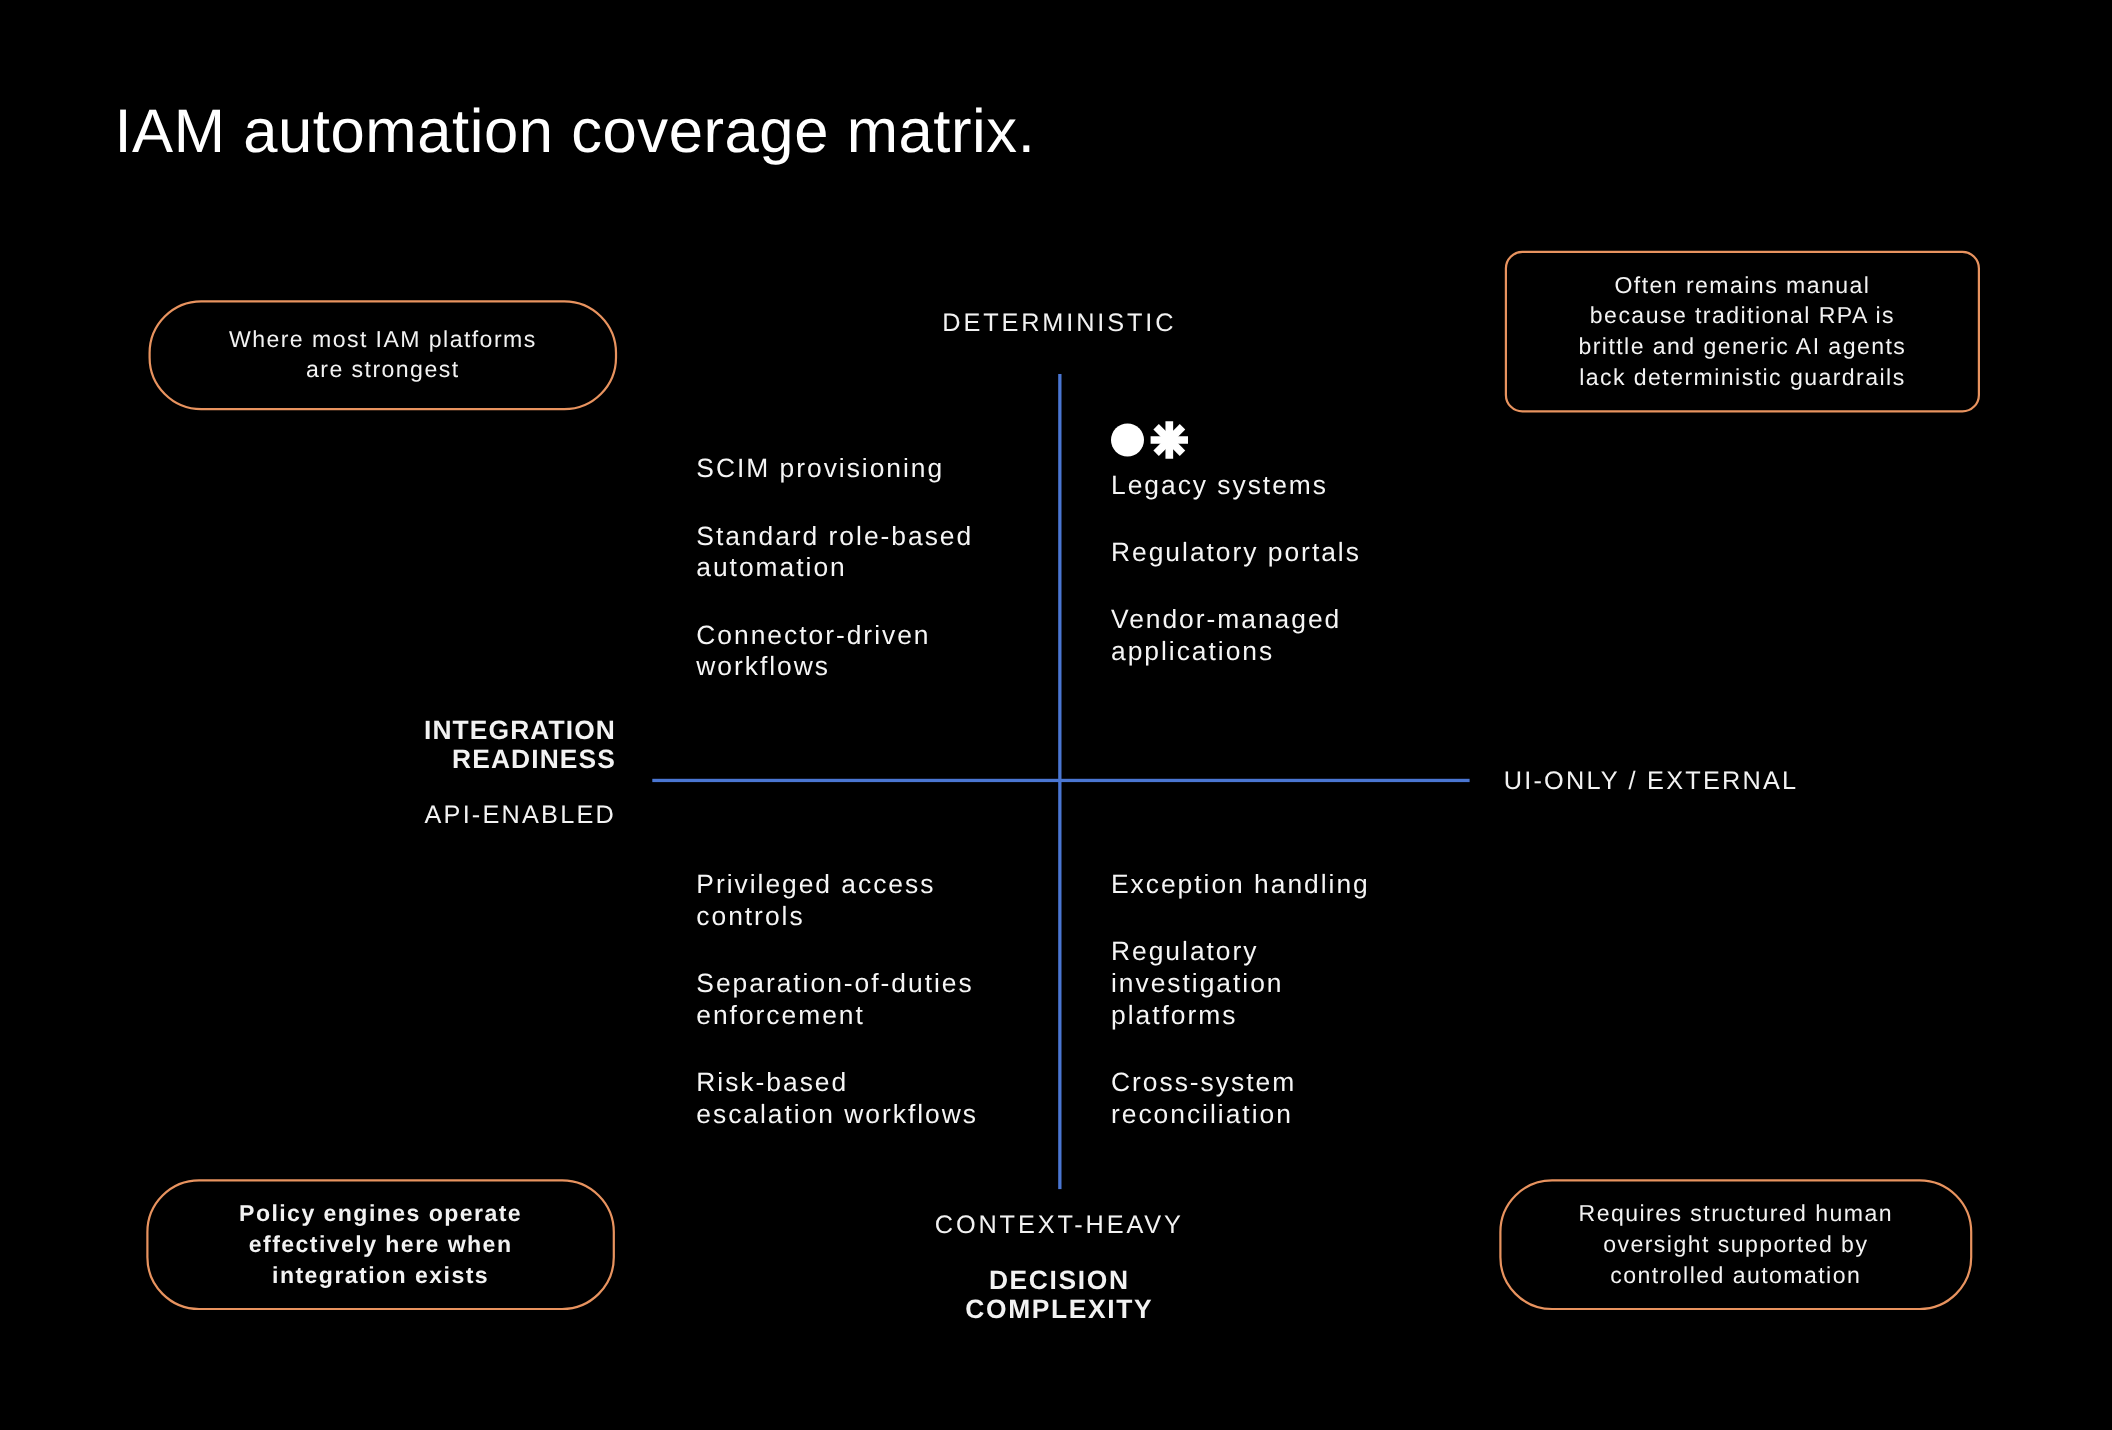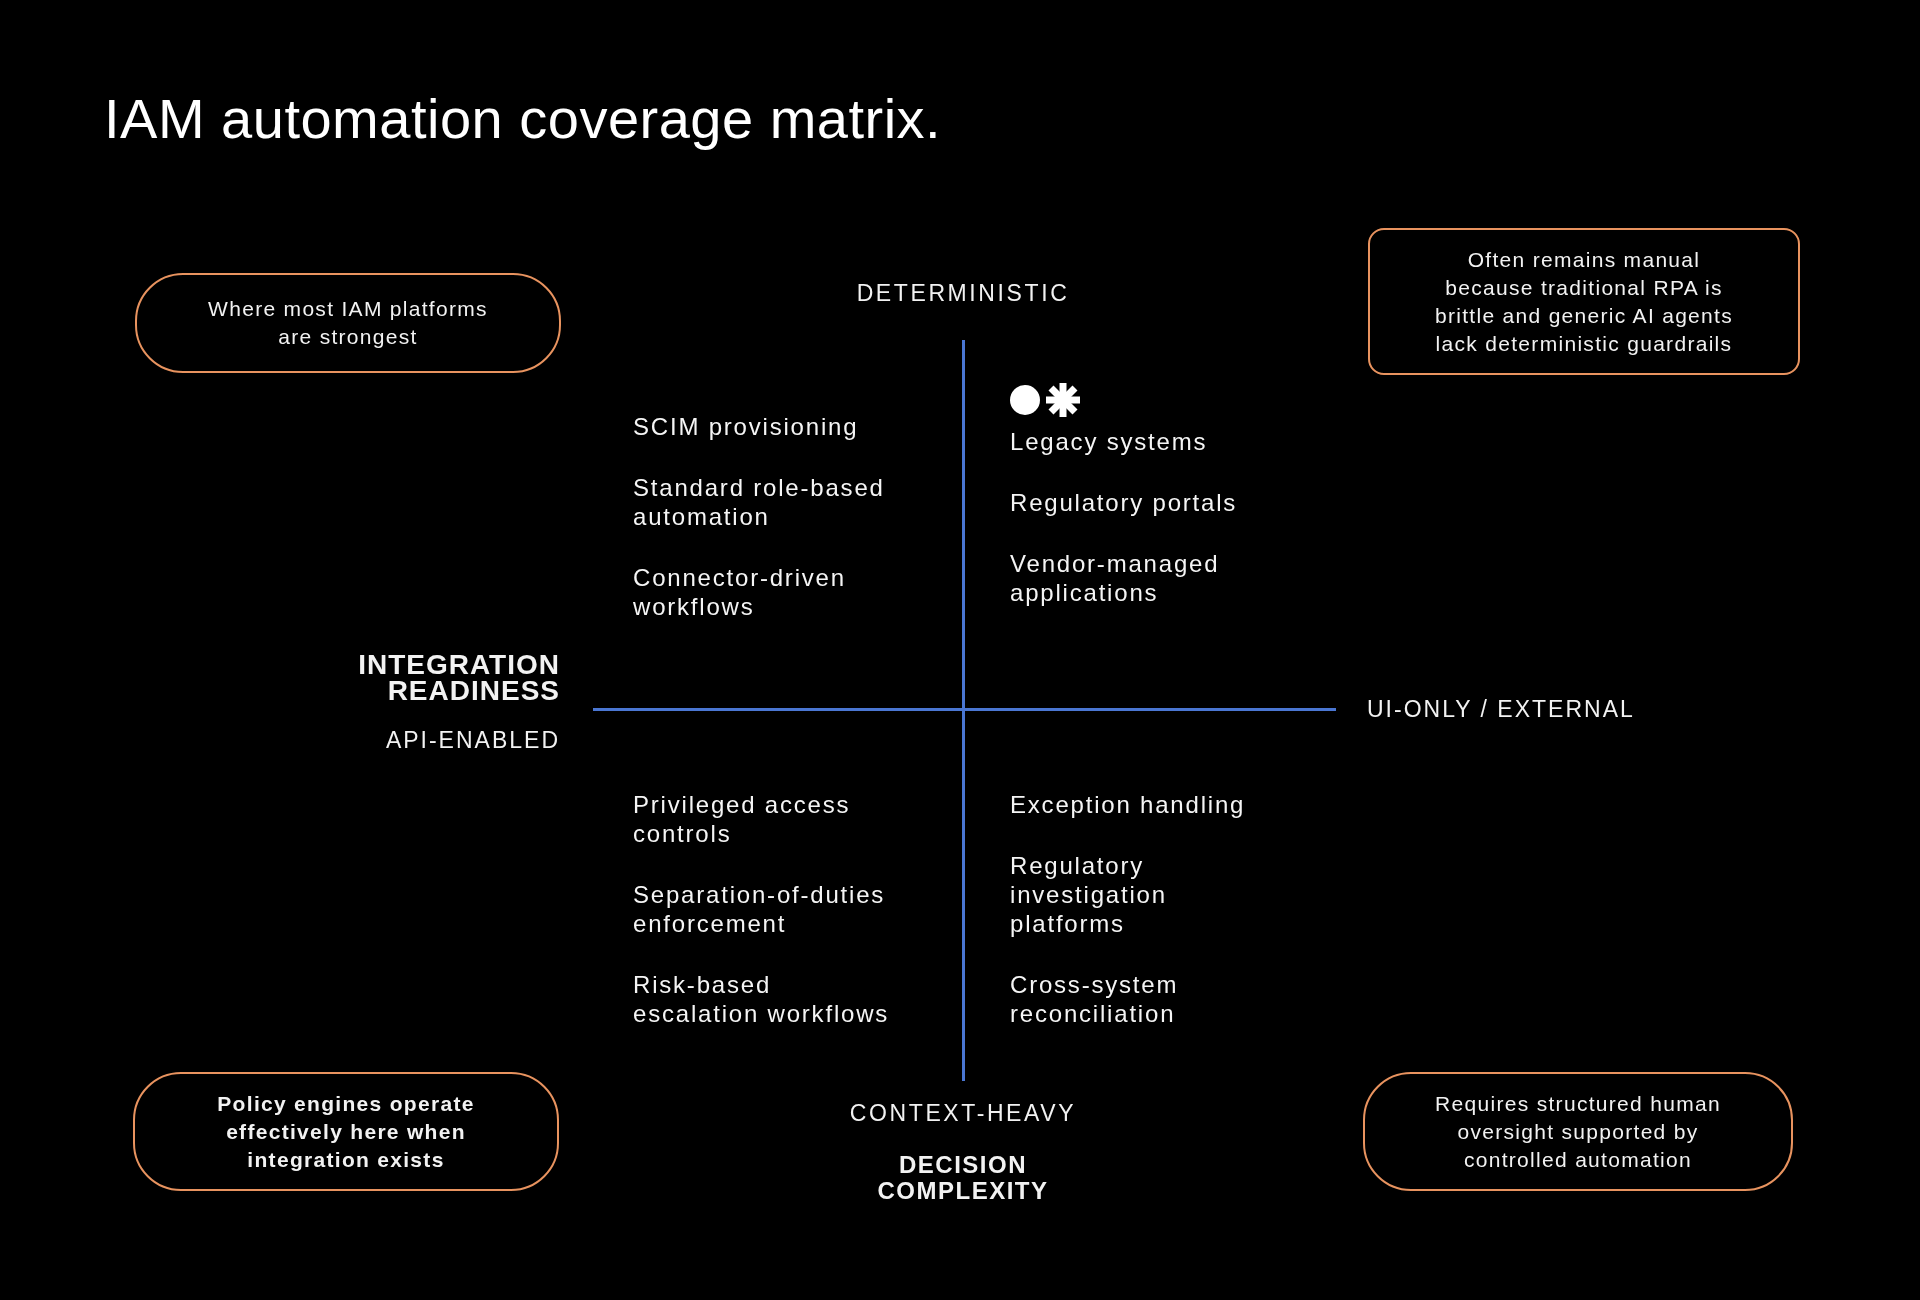--- a/index.html
+++ b/index.html
@@ -61,21 +61,21 @@
   }
   .axis-label.top    { left: 963px; top: 280px;  transform: translateX(-50%); }
   .axis-label.bottom { left: 963px; top: 1100px; transform: translateX(-50%); }
   .axis-label.bottom-title {
     left: 963px; top: 1152px; transform: translateX(-50%);
     font-weight: 700; text-align: center; line-height: 26px;
     letter-spacing: 1.5px; font-size: 24px;
   }
   .axis-label.left-title {
     right: 1360px; top: 652px; text-align: right;
-    font-weight: 700; line-height: 26px; letter-spacing: 1px; font-size: 28px;
+    font-weight: 700; line-height: 26px; letter-spacing: 1px; font-size: 24px;
   }
   .axis-label.left  { right: 1360px; top: 727px; letter-spacing: 2px; }
   .axis-label.right { left: 1367px;  top: 696px; letter-spacing: 2px; }
 
   .qlist {
     position: absolute;
     font-size: 24px;
     letter-spacing: 1.8px;
     line-height: 29px;
     color: #f5f5f5;

